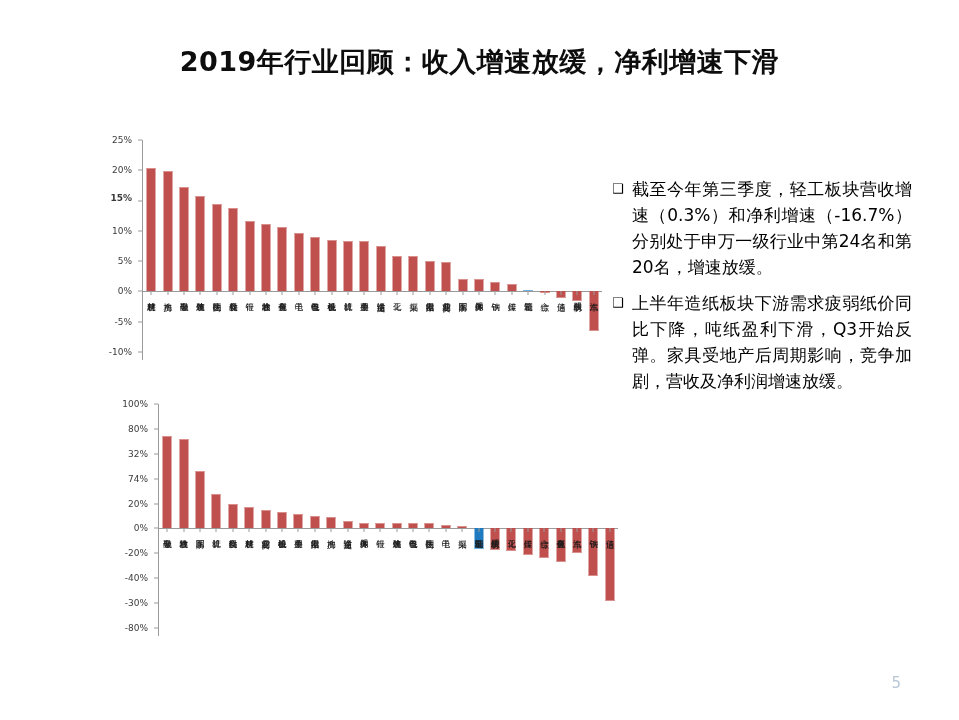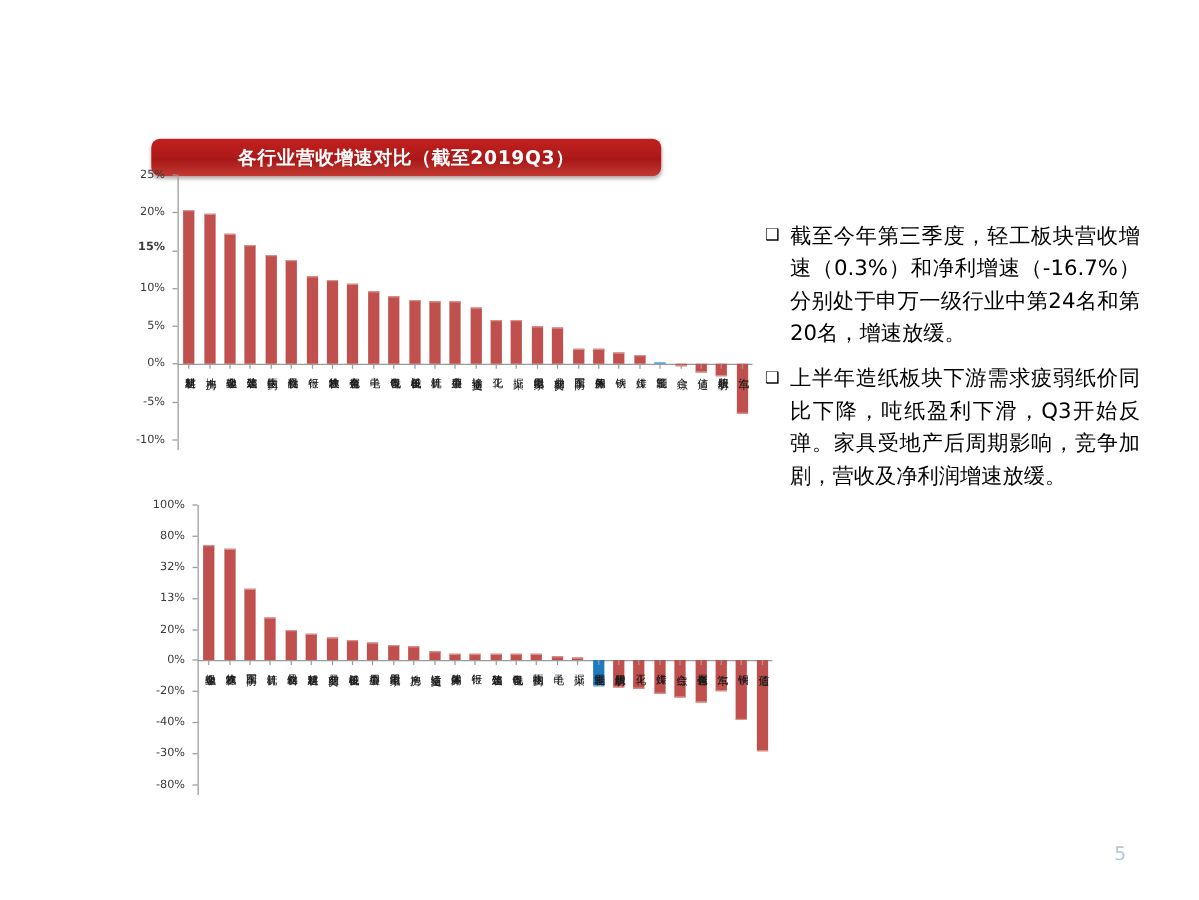--- a/index.html
+++ b/index.html
@@ -117,22 +117,22 @@
     font-family: "DejaVu Sans", "Liberation Sans", sans-serif;
   }
 </style>
 </head>
 <body>
 
 <div class="slide">
 
   <div class="accent-bar-left"></div>
 
-
-  <div class="chart-banner" id="banner-revenue">各行业营收增速对比（截至2019Q3）</div>
+  <div class="slide-title">2019年行业回顾：收入增速放缓，净利增速下滑</div>
+
 
   <div class="chart" id="chart-revenue">
     <div class="plot-wrap">
       <div class="y-axis-labels">
           <div class="y-tick" style="top: 0px;">25%</div>
           <div class="y-tick" style="top: 30.2857px;">20%</div>
           <div class="y-tick" style="top: 58px; font-weight: bold;">15%</div>
           <div class="y-tick" style="top: 90.8571px;">10%</div>
           <div class="y-tick" style="top: 121.143px;">5%</div>
           <div class="y-tick" style="top: 151.429px;">0%</div>
@@ -294,21 +294,21 @@
       </div>
   </div>
 
 
   <div class="chart" id="chart-profit">
     <div class="plot-wrap">
       <div class="y-axis-labels">
           <div class="y-tick" style="top: 0px;">100%</div>
           <div class="y-tick" style="top: 24.8889px;">80%</div>
           <div class="y-tick" style="top: 49.7778px;">32%</div>
-          <div class="y-tick" style="top: 74.6667px;">13%</div>
+          <div class="y-tick" style="top: 74.6667px;">74%</div>
           <div class="y-tick" style="top: 99.5556px;">20%</div>
           <div class="y-tick" style="top: 124.444px;">0%</div>
           <div class="y-tick" style="top: 149.333px;">-20%</div>
           <div class="y-tick" style="top: 174.222px;">-40%</div>
           <div class="y-tick" style="top: 199.111px;">-30%</div>
           <div class="y-tick" style="top: 224px;">-80%</div>
         </div>
       <div class="axis-v"></div>
       <div class="axis-zero" style="top: 124.444px;"></div>
       <div class="bars-area">

